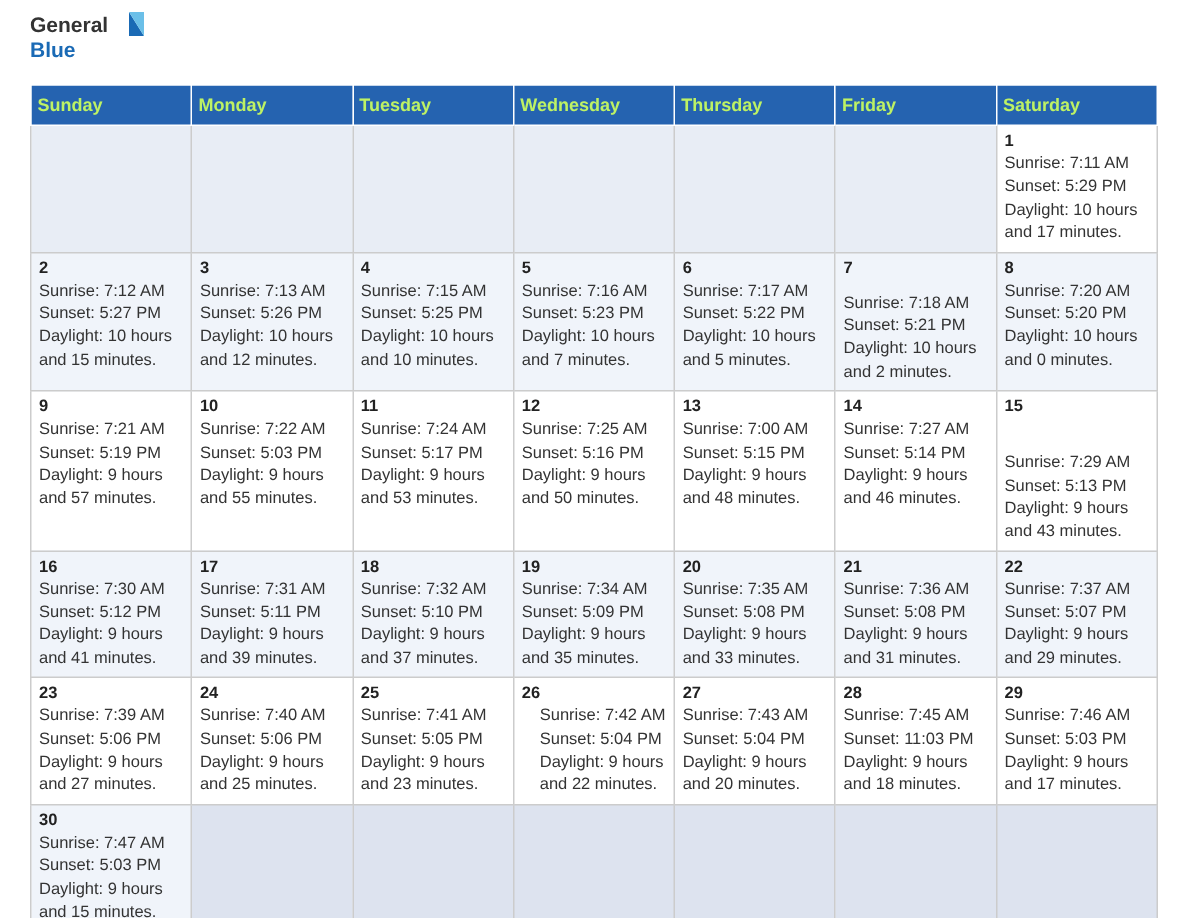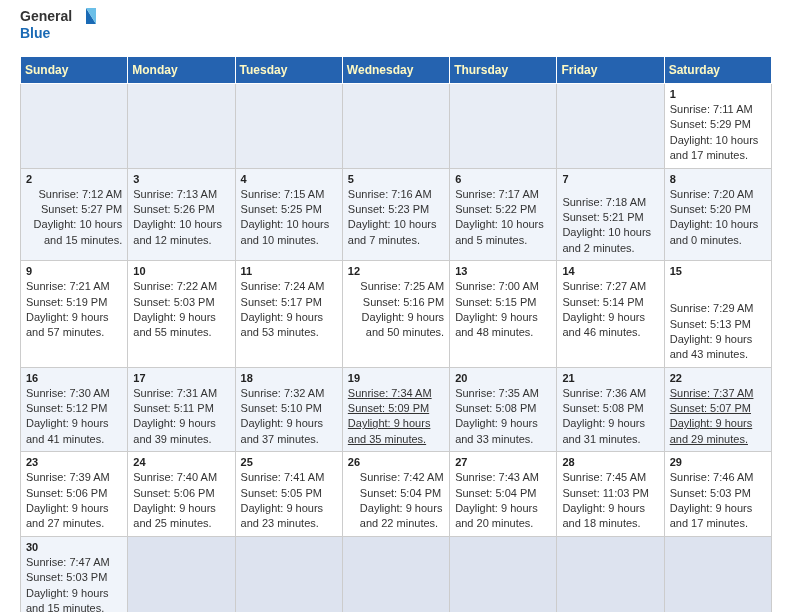--- a/index.html
+++ b/index.html
@@ -38,21 +38,21 @@
       font-size: 14px;
       color: #555;
     }
     table {
       width: 100%;
       border-collapse: collapse;
       table-layout: fixed;
     }
     thead tr th {
       background: #2563b0;
-      color: #fef9c3;
+      color: #bef264;
       font-size: 12px;
       font-weight: bold;
       padding: 6px 4px;
       text-align: left;
       border: 1px solid #fff;
     }
     tbody tr td {
       border: 1px solid #ccc;
       vertical-align: top;
       padding: 4px 5px;
@@ -126,21 +126,21 @@
             <span class="day-num">1</span>
             <div class="day-info" style="white-space: pre-line;">Sunrise: 7:11 AM
 Sunset: 5:29 PM
 Daylight: 10 hours
 and 17 minutes.</div>
           </td>
         </tr>
         <tr>
           <td>
             <span class="day-num">2</span>
-            <div class="day-info" style="white-space: pre-line; text-align: right;">Sunrise: 7:12 AM
+            <div class="day-info" style="white-space: pre-line;">Sunrise: 7:12 AM
 Sunset: 5:27 PM
 Daylight: 10 hours
 and 15 minutes.</div>
           </td>
           <td>
             <span class="day-num">3</span>
             <div class="day-info" style="white-space: pre-line;">Sunrise: 7:13 AM
 Sunset: 5:26 PM
 Daylight: 10 hours
 and 12 minutes.</div>
@@ -198,21 +198,21 @@
           </td>
           <td>
             <span class="day-num">11</span>
             <div class="day-info" style="white-space: pre-line;">Sunrise: 7:24 AM
 Sunset: 5:17 PM
 Daylight: 9 hours
 and 53 minutes.</div>
           </td>
           <td>
             <span class="day-num">12</span>
-            <div class="day-info" style="white-space: pre-line; text-align: right;">Sunrise: 7:25 AM
+            <div class="day-info" style="white-space: pre-line;">Sunrise: 7:25 AM
 Sunset: 5:16 PM
 Daylight: 9 hours
 and 50 minutes.</div>
           </td>
           <td>
             <span class="day-num">13</span>
             <div class="day-info" style="white-space: pre-line;">Sunrise: 7:00 AM
 Sunset: 5:15 PM
 Daylight: 9 hours
 and 48 minutes.</div>
@@ -249,42 +249,42 @@
           </td>
           <td>
             <span class="day-num">18</span>
             <div class="day-info" style="white-space: pre-line;">Sunrise: 7:32 AM
 Sunset: 5:10 PM
 Daylight: 9 hours
 and 37 minutes.</div>
           </td>
           <td>
             <span class="day-num">19</span>
-            <div class="day-info" style="white-space: pre-line; text-decoration: underline;">Sunrise: 7:34 AM
+            <div class="day-info" style="white-space: pre-line;">Sunrise: 7:34 AM
 Sunset: 5:09 PM
 Daylight: 9 hours
 and 35 minutes.</div>
           </td>
           <td>
             <span class="day-num">20</span>
             <div class="day-info" style="white-space: pre-line;">Sunrise: 7:35 AM
 Sunset: 5:08 PM
 Daylight: 9 hours
 and 33 minutes.</div>
           </td>
           <td>
             <span class="day-num">21</span>
             <div class="day-info" style="white-space: pre-line;">Sunrise: 7:36 AM
 Sunset: 5:08 PM
 Daylight: 9 hours
 and 31 minutes.</div>
           </td>
           <td>
             <span class="day-num">22</span>
-            <div class="day-info" style="white-space: pre-line; text-decoration: underline;">Sunrise: 7:37 AM
+            <div class="day-info" style="white-space: pre-line;">Sunrise: 7:37 AM
 Sunset: 5:07 PM
 Daylight: 9 hours
 and 29 minutes.</div>
           </td>
         </tr>
         <tr>
           <td>
             <span class="day-num">23</span>
             <div class="day-info" style="white-space: pre-line;">Sunrise: 7:39 AM
 Sunset: 5:06 PM

